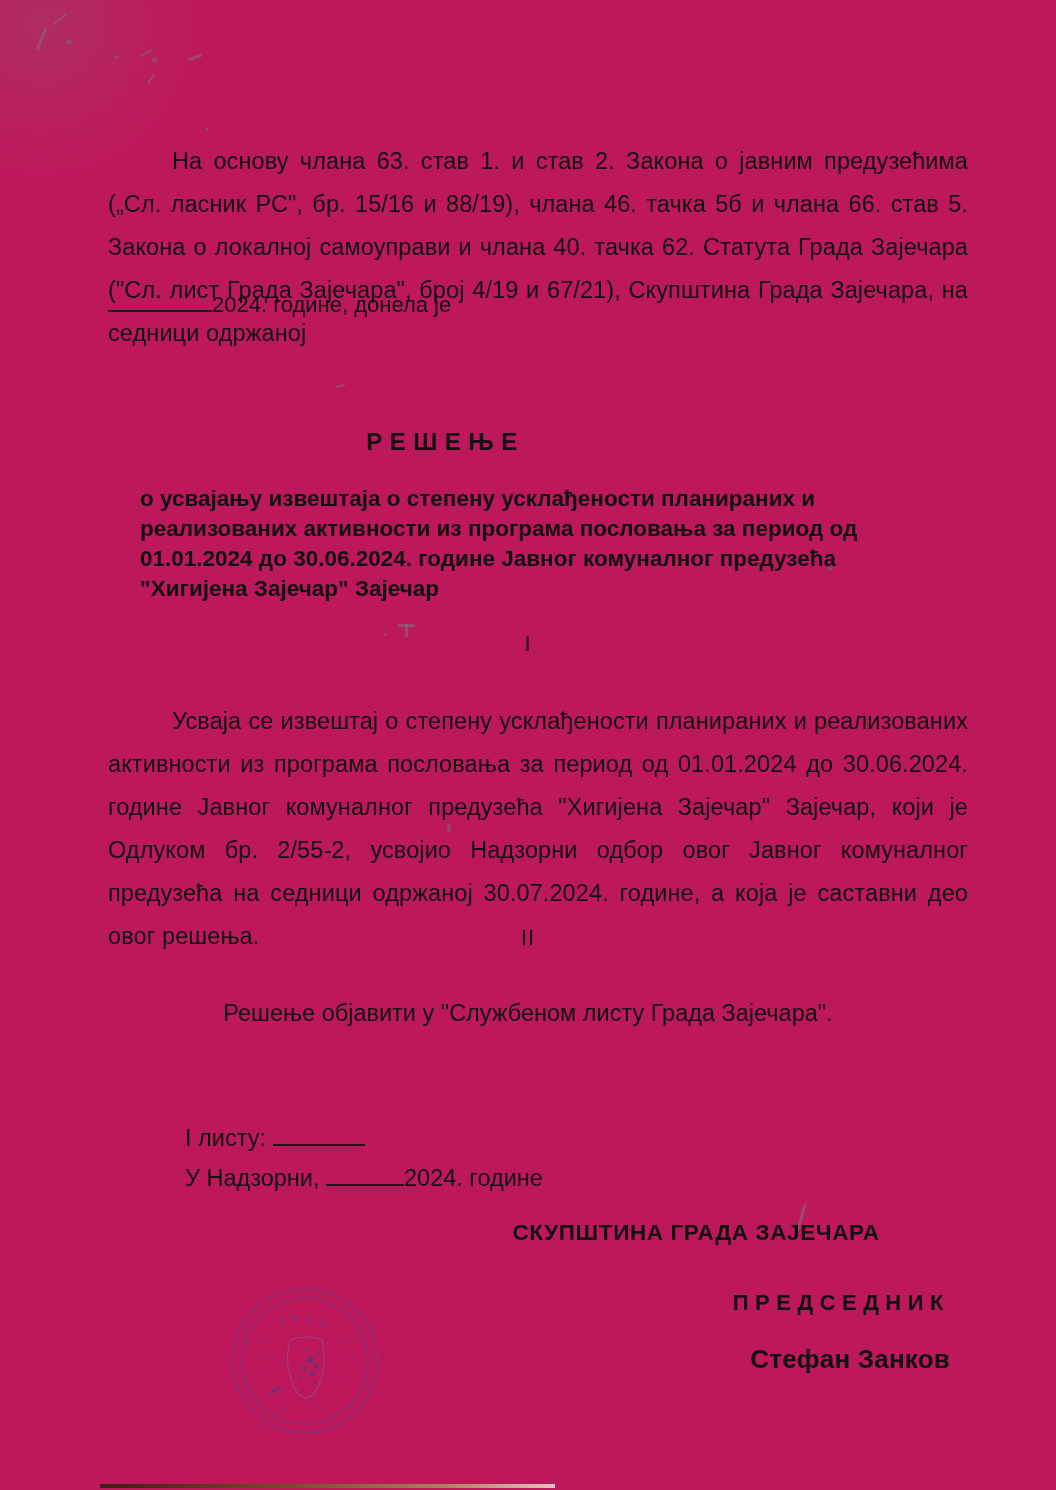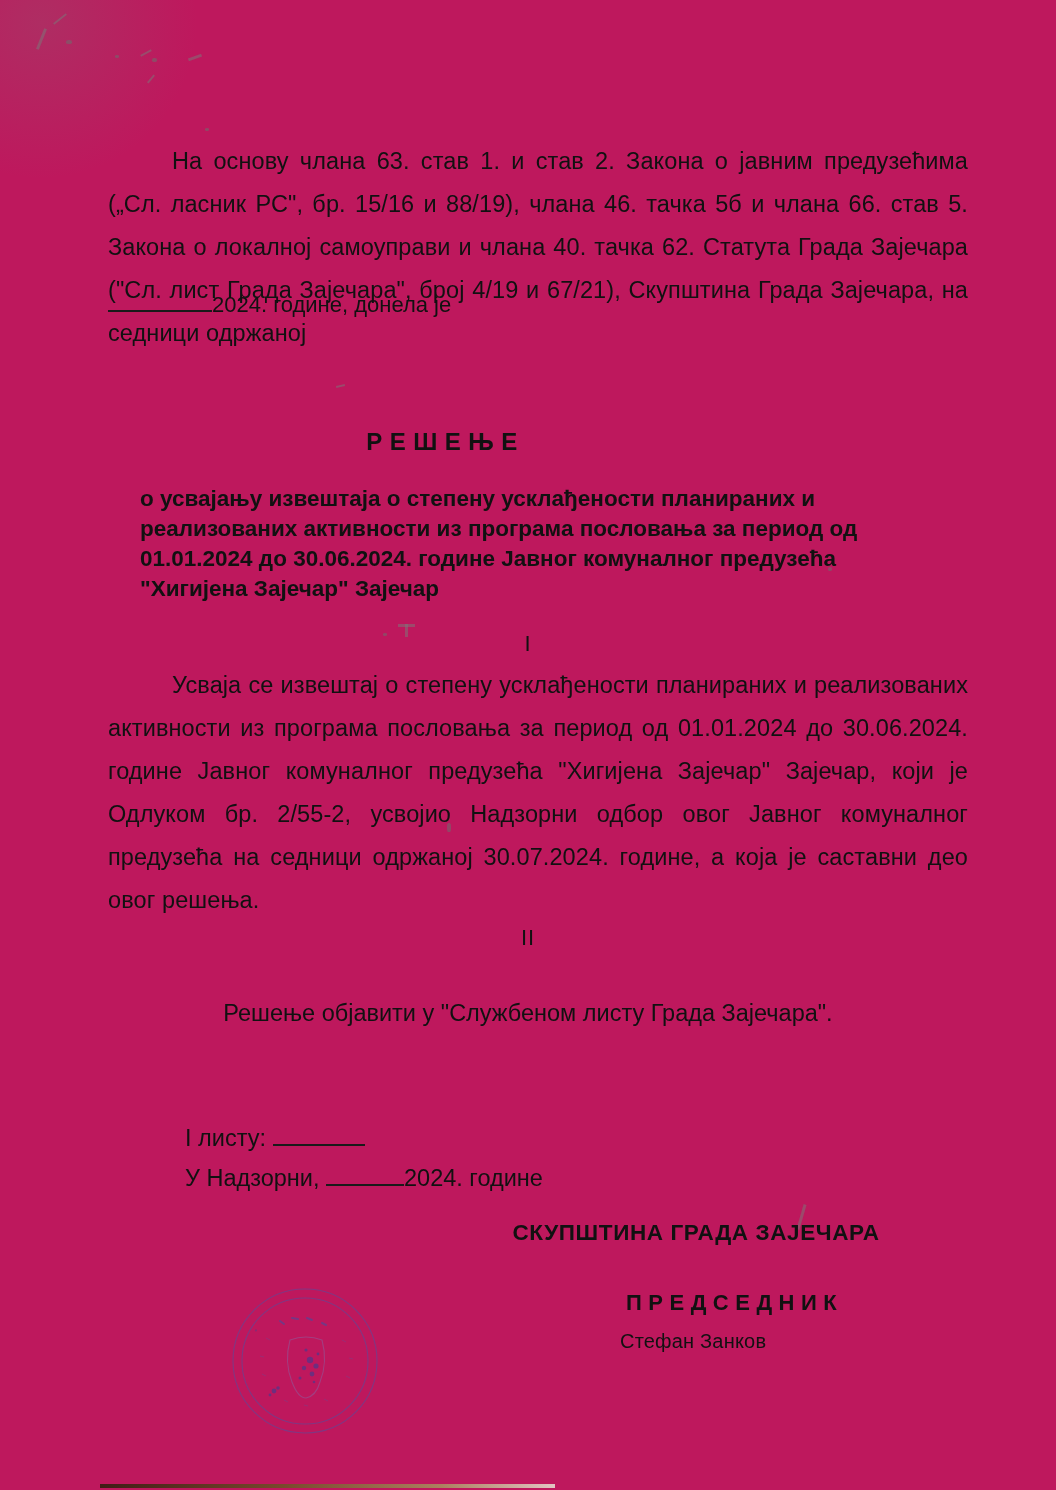--- a/index.html
+++ b/index.html
@@ -65,21 +65,21 @@
     width: 860px;
     font-size: 23.5px;
     line-height: 43px;
     text-align: justify;
     text-justify: inter-word;
     letter-spacing: .1px;
   }
   .body-text.indent { text-indent: 64px; }
 
   .para-intro { top: 140px; }
-  .para-one   { top: 664px; }
+  .para-one   { top: 700px; }
 
   .blank-line-row {
     position: absolute;
     left: 108px;
     top: 283px;
     font-size: 22px;
     line-height: 43px;
     white-space: nowrap;
   }
   .rule {
@@ -154,32 +154,33 @@
     font-weight: 700;
     letter-spacing: .6px;
     padding-left: 168px;
   }
 
   .signature {
     position: absolute;
     left: 620px;
     top: 1290px;
     width: 330px;
-    text-align: left;
+    text-align: right;
   }
   .sig-role {
     font-size: 22px;
     font-weight: 700;
     letter-spacing: 6.5px;
     padding-left: 6px;
   }
   .sig-name {
-    font-size: 20px;
-    margin-top: 14px;
+    font-size: 26px;
+    margin-top: 28px;
     letter-spacing: .2px;
+    font-weight: bold;
   }
 
   
   .stamp {
     position: absolute;
     left: 222px;
     top: 1278px;
     width: 166px;
     height: 166px;
     opacity: .62;

